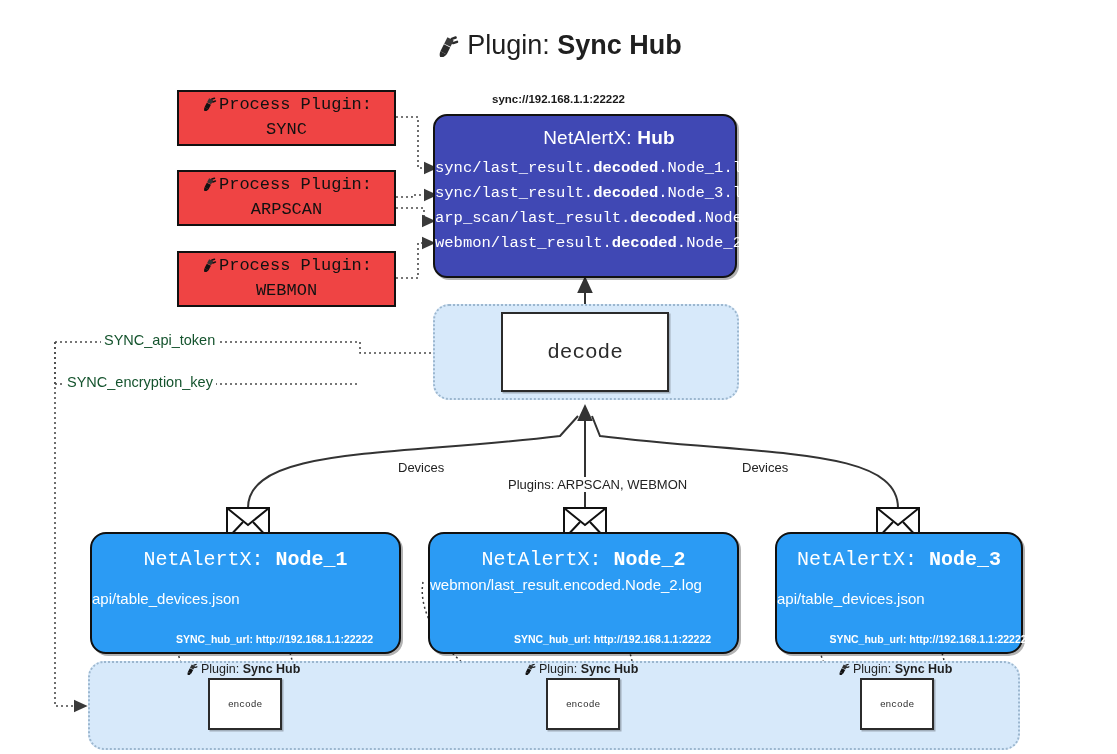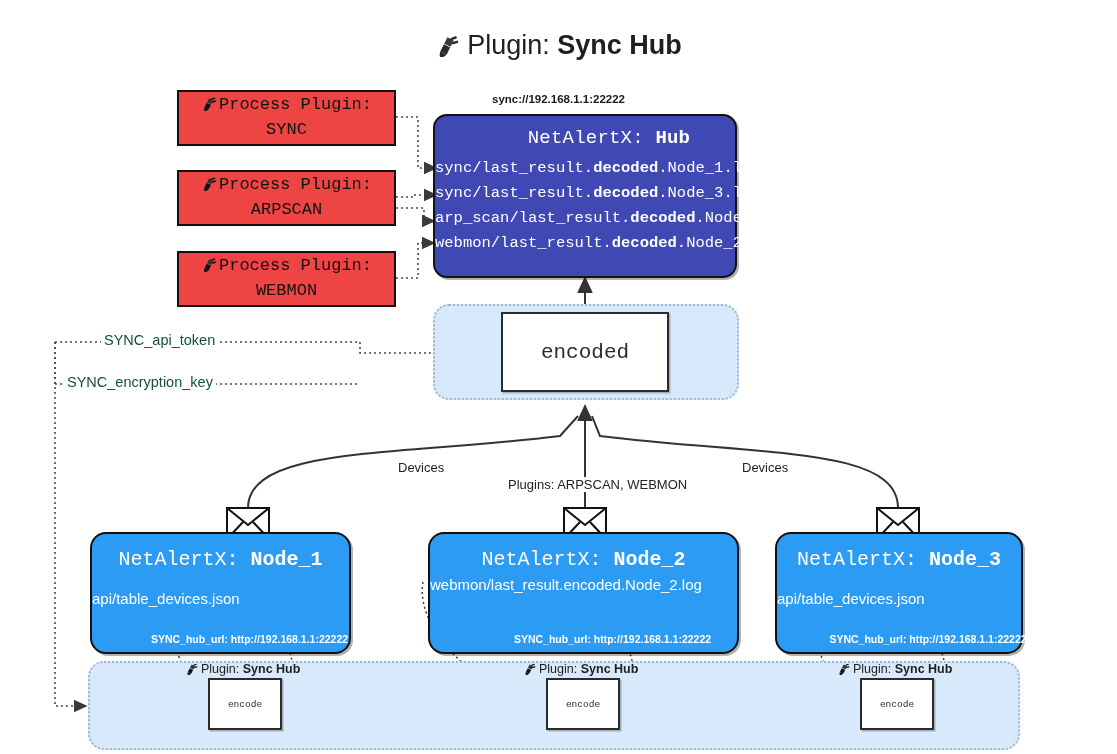--- a/index.html
+++ b/index.html
@@ -19,21 +19,21 @@
   .pbox{border:2px solid #111;background:#ef4444;font-family:"Liberation Mono",monospace;
         font-size:17px;color:#111;display:flex;align-items:center;justify-content:center;
         text-align:center;line-height:1.35;}
   .pbox .l1{display:block;white-space:nowrap;}
   .pbox .l2{display:block;}
   .pbox .plug{display:inline-block;vertical-align:-2px;margin-right:1px;}
 
   
   #hub{background:#4048b4;border:2px solid #121212;border-radius:14px;color:#fff;
        box-shadow:2px 2px 0 rgba(0,0,0,.30);}
-  #hub .hubtitle{font-family:Liberation Mono, monospace;font-size:19px;text-align:center;
+  #hub .hubtitle{font-family:Liberation Sans, sans-serif;font-size:19px;text-align:center;
        margin-top:11px;letter-spacing:.2px;margin-left:48px;}
   #hub .hubtitle b{font-weight:bold;}
   #hub .loglist{margin-top:7px;font-family:Liberation Mono, monospace;}
   #hub .logline{font-size:15.5px;line-height:25px;text-align:center;white-space:nowrap;}
   #hub .logline b{font-weight:bold;}
   #huburl{left:0;top:77px;width:1117px;text-align:center;font-size:11.5px;font-weight:bold;color:#1a1a1a;}
 
   
   .panel{background:#d7e9fa;border:2.5px dotted #9cb7cf;border-radius:16px;}
 
@@ -204,21 +204,21 @@
         <span>arp_scan/last_result.</span><b>decoded</b><span>.Node_2.log</span>
       </div>
       <div class="logline">
         <span>webmon/last_result.</span><b>decoded</b><span>.Node_2.log</span>
       </div>
     </div>
   </div>
 
   <div class="node panel" style="left:433px;top:288px;width:306px;height:96px;"></div>
   <div class="node wbox" id="decode" style="left:501px;top:296px;width:168px;height:80px;">
-    <span>encoded</span>
+    <span>decode</span>
   </div>
 
   <div class="varlabel" style="left:101px;top:316px;"><span>SYNC_api_token</span></div>
   <div class="varlabel" style="left:64px;top:358px;"><span>SYNC_encryption_key</span></div>
 
   <div class="edgelabel" style="left:394px;top:444px;"><span>Devices</span></div>
   <div class="edgelabel" style="left:738px;top:444px;"><span>Devices</span></div>
   <div class="edgelabel" style="left:504px;top:461px;"><span>Plugins: ARPSCAN, WEBMON</span></div>
 
   <div class="node" style="left:226px;top:491px;">
@@ -236,21 +236,21 @@
     </svg>
   </div>
   <div class="node" style="left:876px;top:491px;">
     <svg width="44" height="33" viewBox="0 0 44 33">
       <rect x="1" y="1" width="42" height="31" fill="#fff" stroke="#111" stroke-width="2"></rect>
       <path d="M1,1 L22,18 L43,1" fill="none" stroke="#111" stroke-width="2"></path>
       <path d="M1,32 L17,15 M43,32 L27,15" fill="none" stroke="#111" stroke-width="2"></path>
     </svg>
   </div>
 
-  <div class="node nbox" style="left:90px;top:516px;width:261px;height:122px;">
+  <div class="node nbox" style="left:90px;top:516px;width:311px;height:122px;">
     <div class="ntitle">
       <span>NetAlertX:</span> <b>Node_1</b>
     </div>
     <div class="nline" style="margin-top:14px;">
       <span>api/table_devices.json</span>
     </div>
     <div class="nfoot">SYNC_hub_url: http://192.168.1.1:22222</div>
   </div>
 
   <div class="node nbox" style="left:428px;top:516px;width:311px;height:122px;">

